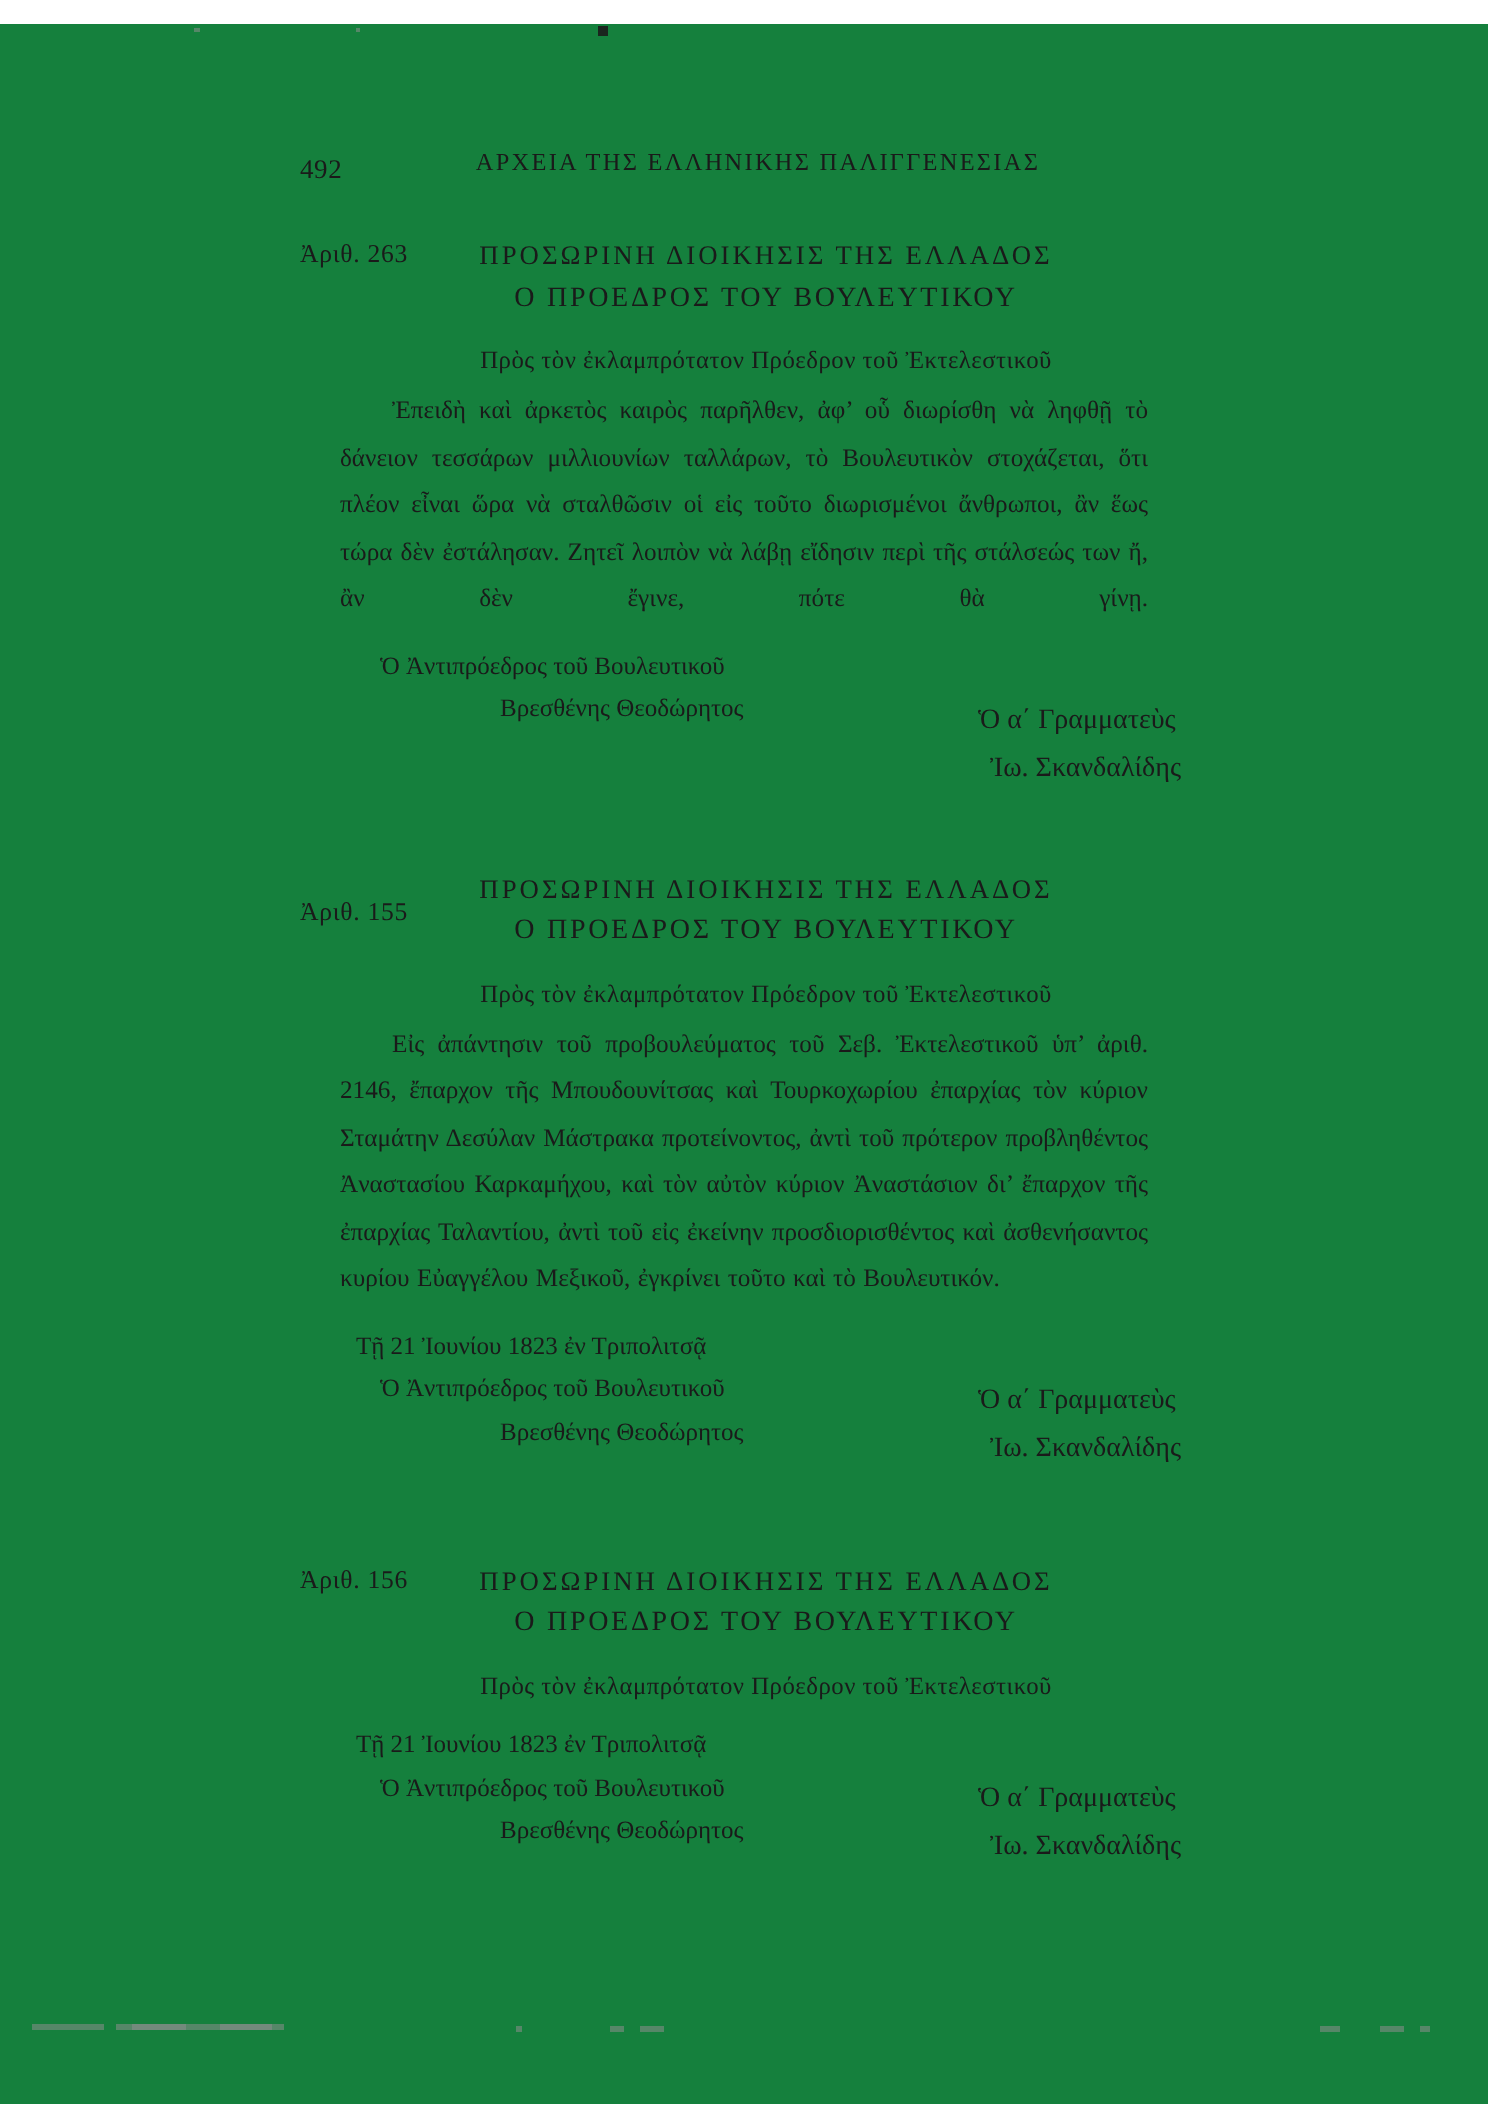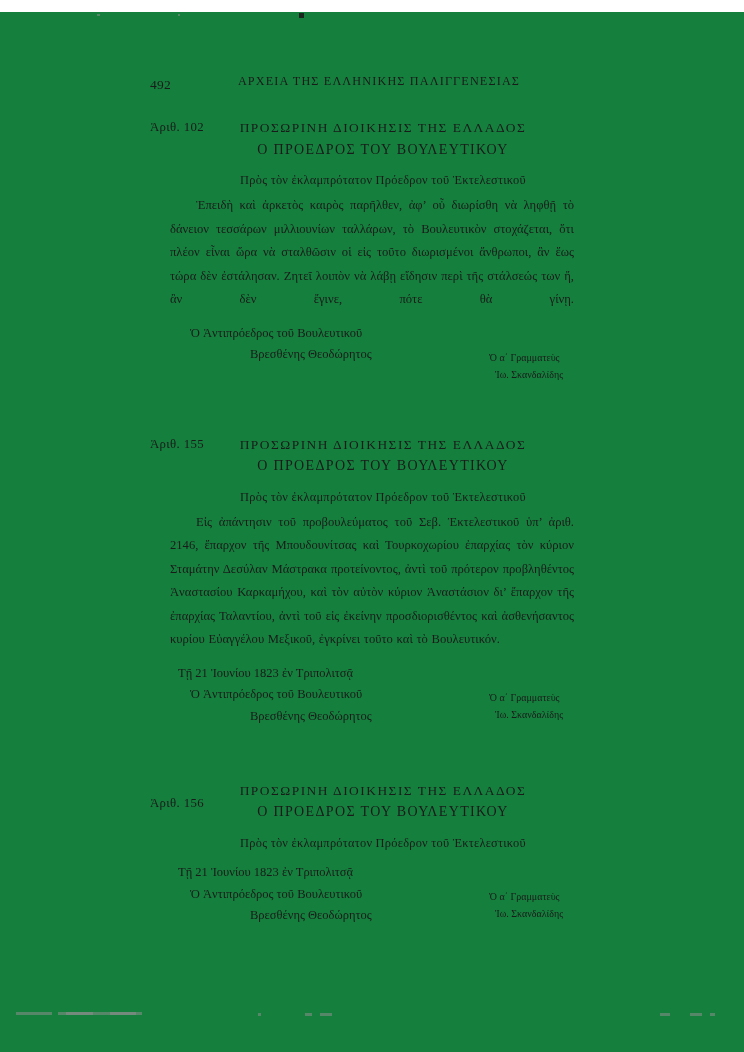--- a/index.html
+++ b/index.html
@@ -117,21 +117,21 @@
     font-size: 12.5px;
     line-height: 1.72;
   }
   .sig-date { margin-left: 0; }
   .sig-role { margin-left: 12px; }
   .sig-name { margin-left: 72px; }
   .sig-right {
     position: absolute;
     left: 489px;
     top: 26px;
-    font-size: 10px;
+    font-size: 14px;
     line-height: 1.72;
   }
   .sig-right .sec-name { margin-left: 6px; text-align: center; }
 </style>
 </head>
 <body>
 
 <div class="page">
 
   <div class="speck dark" style="left:299px; top:1px; width:5px; height:5px;"></div>
@@ -149,21 +149,21 @@
   <div class="speck" style="left:710px; top:1001px; width:5px; height:3px;"></div>
 
   <div class="content">
 
     <div class="runhead">
       <div class="folio">492</div>
       <div class="runtitle">ΑΡΧΕΙΑ ΤΗΣ ΕΛΛΗΝΙΚΗΣ ΠΑΛΙΓΓΕΝΕΣΙΑΣ</div>
     </div>
 
     <div class="act" style="margin-top:18px;">
-      <div class="act-num" style="top:2px;">Ἀριθ. 102</div>
+      <div class="act-num" style="top:2px;">Ἀριθ. 263</div>
 
       <div class="heading">ΠΡΟΣΩΡΙΝΗ ΔΙΟΙΚΗΣΙΣ ΤΗΣ ΕΛΛΑΔΟΣ</div>
       <div class="heading sub">Ο ΠΡΟΕΔΡΟΣ ΤΟΥ ΒΟΥΛΕΥΤΙΚΟΥ</div>
 
       <div class="addressee">Πρὸς τὸν ἐκλαμπρότατον Πρόεδρον τοῦ Ἐκτελεστικοῦ</div>
 
       <div class="body-text stretch">Ἐπειδὴ καὶ ἀρκετὸς καιρὸς παρῆλθεν, ἀφ’ οὗ διωρίσθη νὰ ληφθῇ τὸ δάνειον τεσσάρων μιλλιουνίων ταλλάρων, τὸ Βουλευτικὸν στοχάζεται, ὅτι πλέον εἶναι ὥρα νὰ σταλθῶσιν οἱ εἰς τοῦτο διωρισμένοι ἄνθρωποι, ἂν ἕως τώρα δὲν ἐστάλησαν. Ζητεῖ λοιπὸν νὰ λάβῃ εἴδησιν περὶ τῆς στάλσεώς των ἤ, ἂν δὲν ἔγινε, πότε θὰ γίνῃ.</div>
 
       <div class="sig">
         <div class="sig-left">
@@ -171,21 +171,21 @@
           <div class="sig-name">Βρεσθένης Θεοδώρητος</div>
         </div>
         <div class="sig-right">
           <div>Ὁ α΄ Γραμματεὺς</div>
           <div class="sec-name">Ἰω. Σκανδαλίδης</div>
         </div>
       </div>
     </div>
 
     <div class="act" style="margin-top:38px;">
-      <div class="act-num" style="top:2px;">Ἀριθ. 155</div>
+      <div class="act-num" style="top:14px;">Ἀριθ. 155</div>
 
       <div class="heading">ΠΡΟΣΩΡΙΝΗ ΔΙΟΙΚΗΣΙΣ ΤΗΣ ΕΛΛΑΔΟΣ</div>
       <div class="heading sub">Ο ΠΡΟΕΔΡΟΣ ΤΟΥ ΒΟΥΛΕΥΤΙΚΟΥ</div>
 
       <div class="addressee">Πρὸς τὸν ἐκλαμπρότατον Πρόεδρον τοῦ Ἐκτελεστικοῦ</div>
 
       <div class="body-text last-free">Εἰς ἀπάντησιν τοῦ προβουλεύματος τοῦ Σεβ. Ἐκτελεστικοῦ ὑπ’ ἀριθ. 2146, ἔπαρχον τῆς Μπουδουνίτσας καὶ Τουρκοχωρίου ἐπαρχίας τὸν κύριον Σταμάτην Δεσύλαν Μάστρακα προτείνοντος, ἀντὶ τοῦ πρότερον προβληθέντος Ἀναστασίου Καρκαμήχου, καὶ τὸν αὐτὸν κύριον Ἀναστάσιον δι’ ἔπαρχον τῆς ἐπαρχίας Ταλαντίου, ἀντὶ τοῦ εἰς ἐκείνην προσδιορισθέντος καὶ ἀσθενήσαντος κυρίου Εὐαγγέλου Μεξικοῦ, ἐγκρίνει τοῦτο καὶ τὸ Βουλευτικόν.</div>
 
       <div class="sig">
         <div class="sig-left">
@@ -194,21 +194,21 @@
           <div class="sig-name">Βρεσθένης Θεοδώρητος</div>
         </div>
         <div class="sig-right">
           <div>Ὁ α΄ Γραμματεὺς</div>
           <div class="sec-name">Ἰω. Σκανδαλίδης</div>
         </div>
       </div>
     </div>
 
     <div class="act" style="margin-top:44px;">
-      <div class="act-num" style="top:15px;">Ἀριθ. 156</div>
+      <div class="act-num" style="top:2px;">Ἀριθ. 156</div>
 
       <div class="heading">ΠΡΟΣΩΡΙΝΗ ΔΙΟΙΚΗΣΙΣ ΤΗΣ ΕΛΛΑΔΟΣ</div>
       <div class="heading sub">Ο ΠΡΟΕΔΡΟΣ ΤΟΥ ΒΟΥΛΕΥΤΙΚΟΥ</div>
 
       <div class="addressee">Πρὸς τὸν ἐκλαμπρότατον Πρόεδρον τοῦ Ἐκτελεστικοῦ</div>
 
 
       <div class="sig">
         <div class="sig-left">
           <div class="sig-date">Τῇ 21 Ἰουνίου 1823 ἐν Τριπολιτσᾷ</div>

